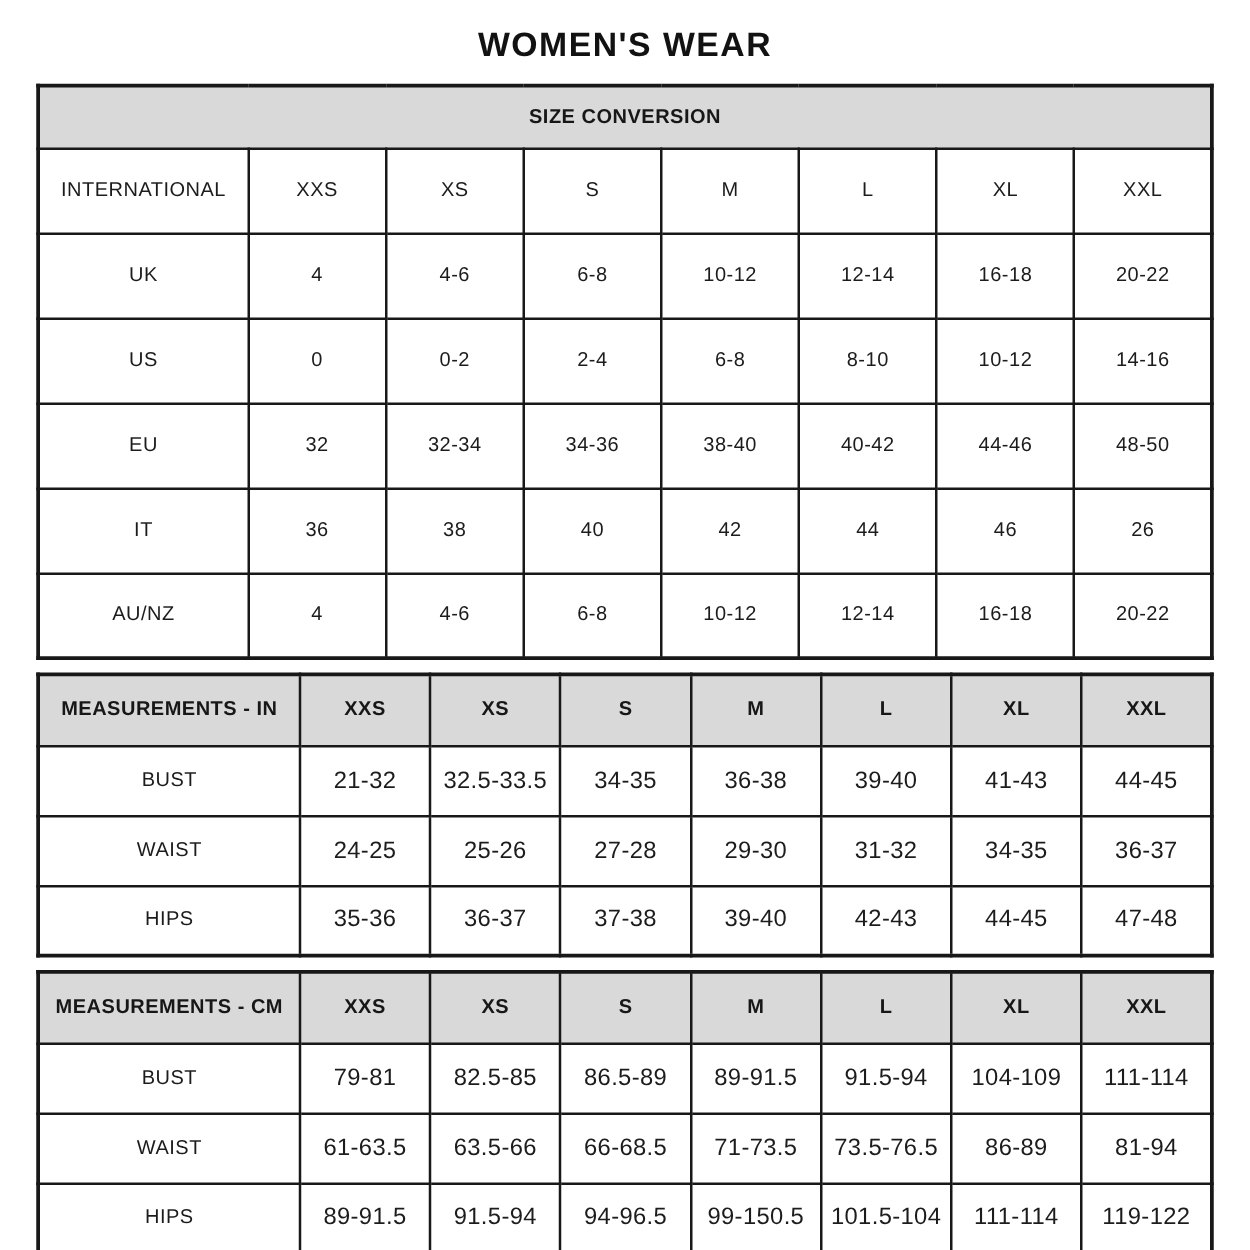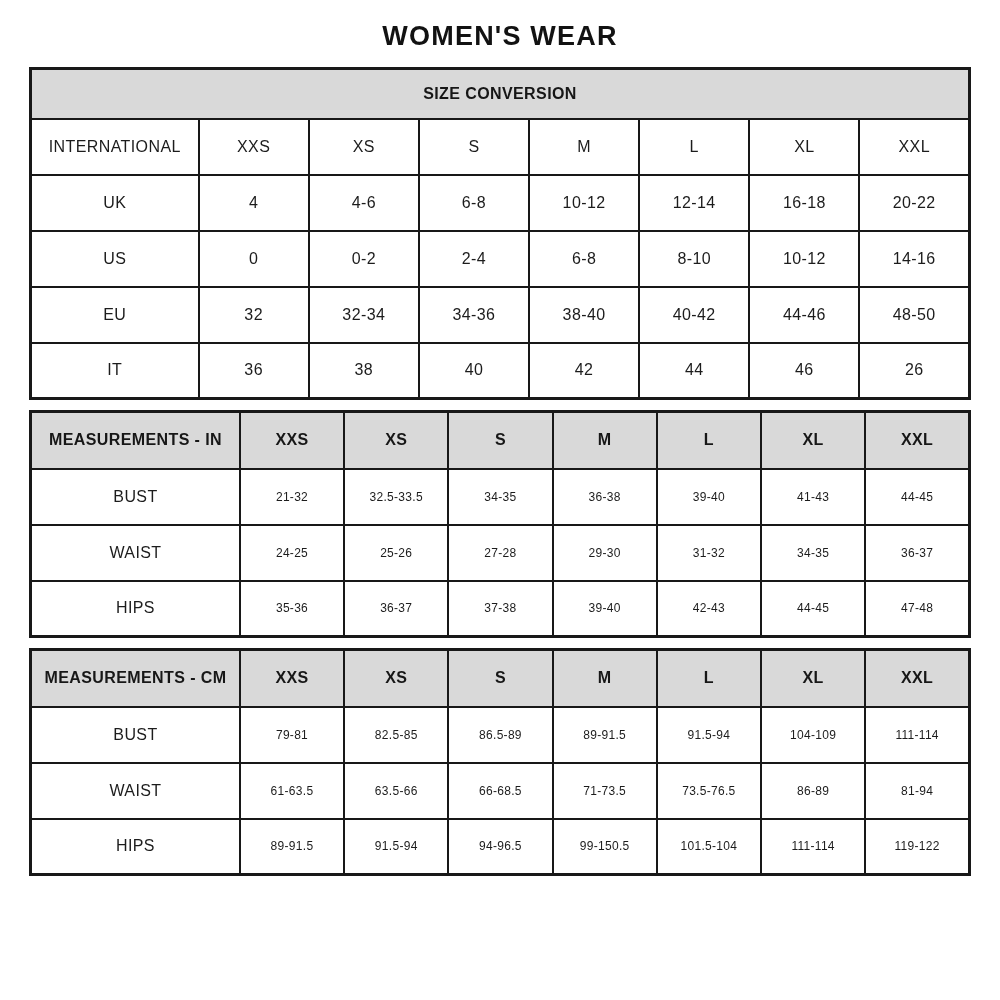--- a/index.html
+++ b/index.html
@@ -19,25 +19,25 @@
     margin: 9px 0 15px 0;
   }
   table {
     width: 100%;
     border-collapse: collapse;
     table-layout: fixed;
     margin-bottom: 10px;
   }
   td { border: 2px solid #181818; text-align: center; vertical-align: middle; }
   table { border: 3px solid #181818; }
-  .t1 td { height: 56px; font-size: 16px; letter-spacing: 0.4px; }
+  .t1 td { height: 68px; font-size: 16px; letter-spacing: 0.4px; }
   .t1 td.merged-header { height: 50px; }
   .t2 td { height: 56px; font-size: 16px; letter-spacing: 0.4px; }
   .t2 td.hdr { height: 57px; }
-  .t2 td.val { font-size: 12px; letter-spacing: 0.3px; text-align: center; }
+  .t2 td.val { font-size: 19px; letter-spacing: 0.3px; text-align: center; }
   .gray { background: #d9d9d9; }
   .bold { font-weight: bold; color: #171717; }
 </style>
 </head>
 <body>
 
 <div class="page">
 
   <div class="page-title">WOMEN'S WEAR</div>
 
@@ -98,20 +98,30 @@
     </tr>
     <tr>
       <td>IT</td>
       <td>36</td>
       <td>38</td>
       <td>40</td>
       <td>42</td>
       <td>44</td>
       <td>46</td>
       <td>26</td>
+    </tr>
+    <tr>
+      <td>AU/NZ</td>
+      <td>4</td>
+      <td>4-6</td>
+      <td>6-8</td>
+      <td>10-12</td>
+      <td>12-14</td>
+      <td>16-18</td>
+      <td>20-22</td>
     </tr>
   </tbody>
     </table>
 
   <table class="t2">
     <colgroup>
       <col style="width:22.3%">
       <col style="width:11.1%">
         <col style="width:11.1%">
         <col style="width:11.1%">

